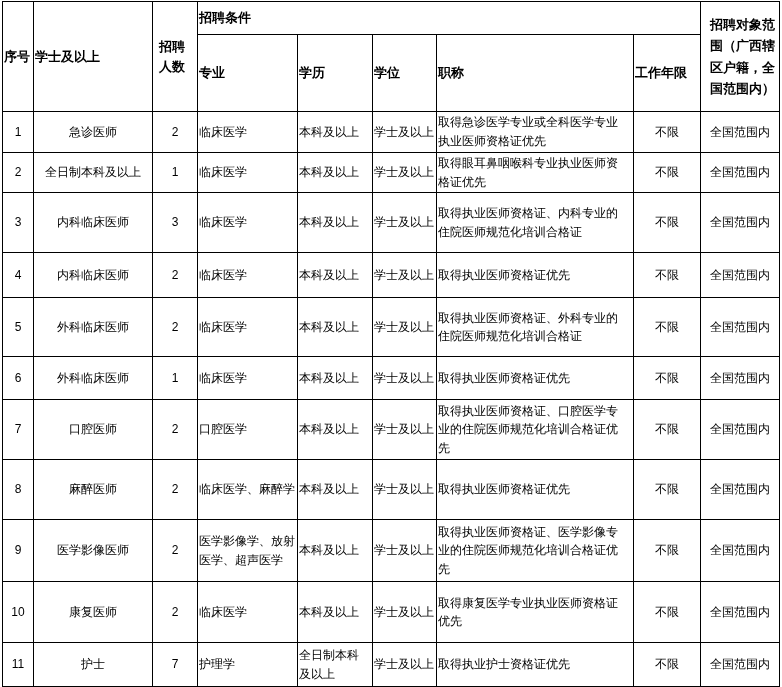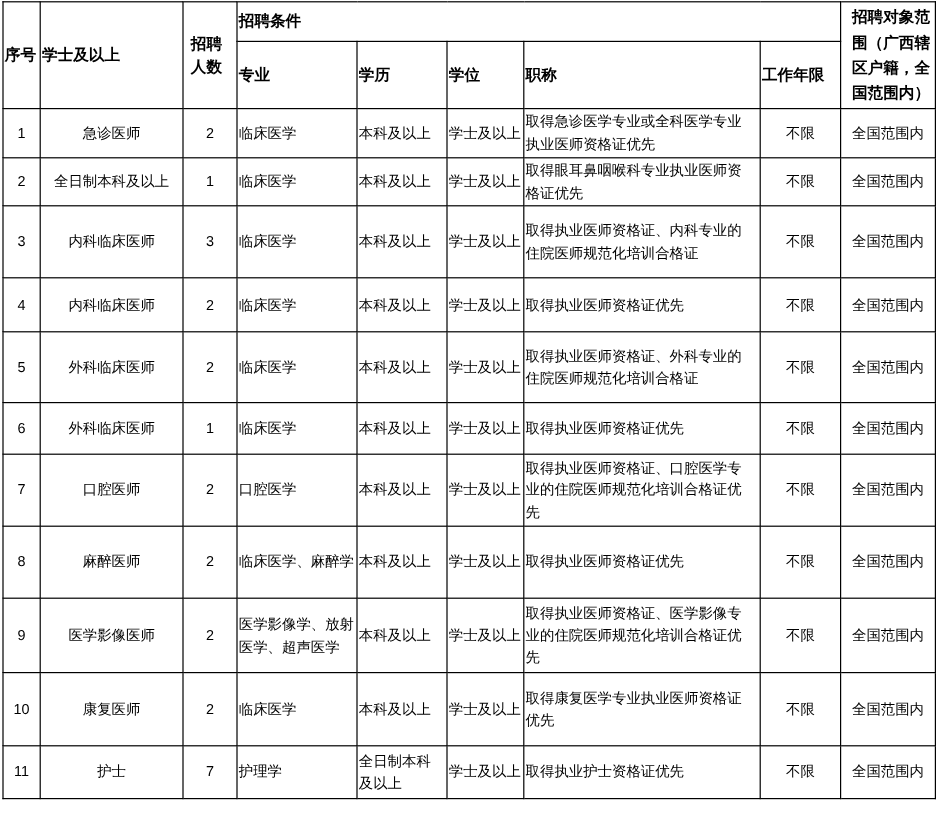--- a/index.html
+++ b/index.html
@@ -69,21 +69,21 @@
       <col class="w-scope">
   </colgroup>
   <thead>
     <tr style="height:33px">
       <th rowspan="2">序号</th>
       <th rowspan="2">学士及以上</th>
       <th rowspan="2" class="count-head">招聘人数</th>
       <th colspan="5">招聘条件</th>
       <th rowspan="2" class="scope-head">招聘对象范围（广西辖区户籍，全国范围内）</th>
     </tr>
-    <tr style="height:56px">
+    <tr style="height:77px">
       <th>专业</th>
       <th>学历</th>
       <th>学位</th>
       <th>职称</th>
       <th>工作年限</th>
     </tr>
   </thead>
   <tbody>
     <tr style="height:41px">
       <td class="c">1</td>

